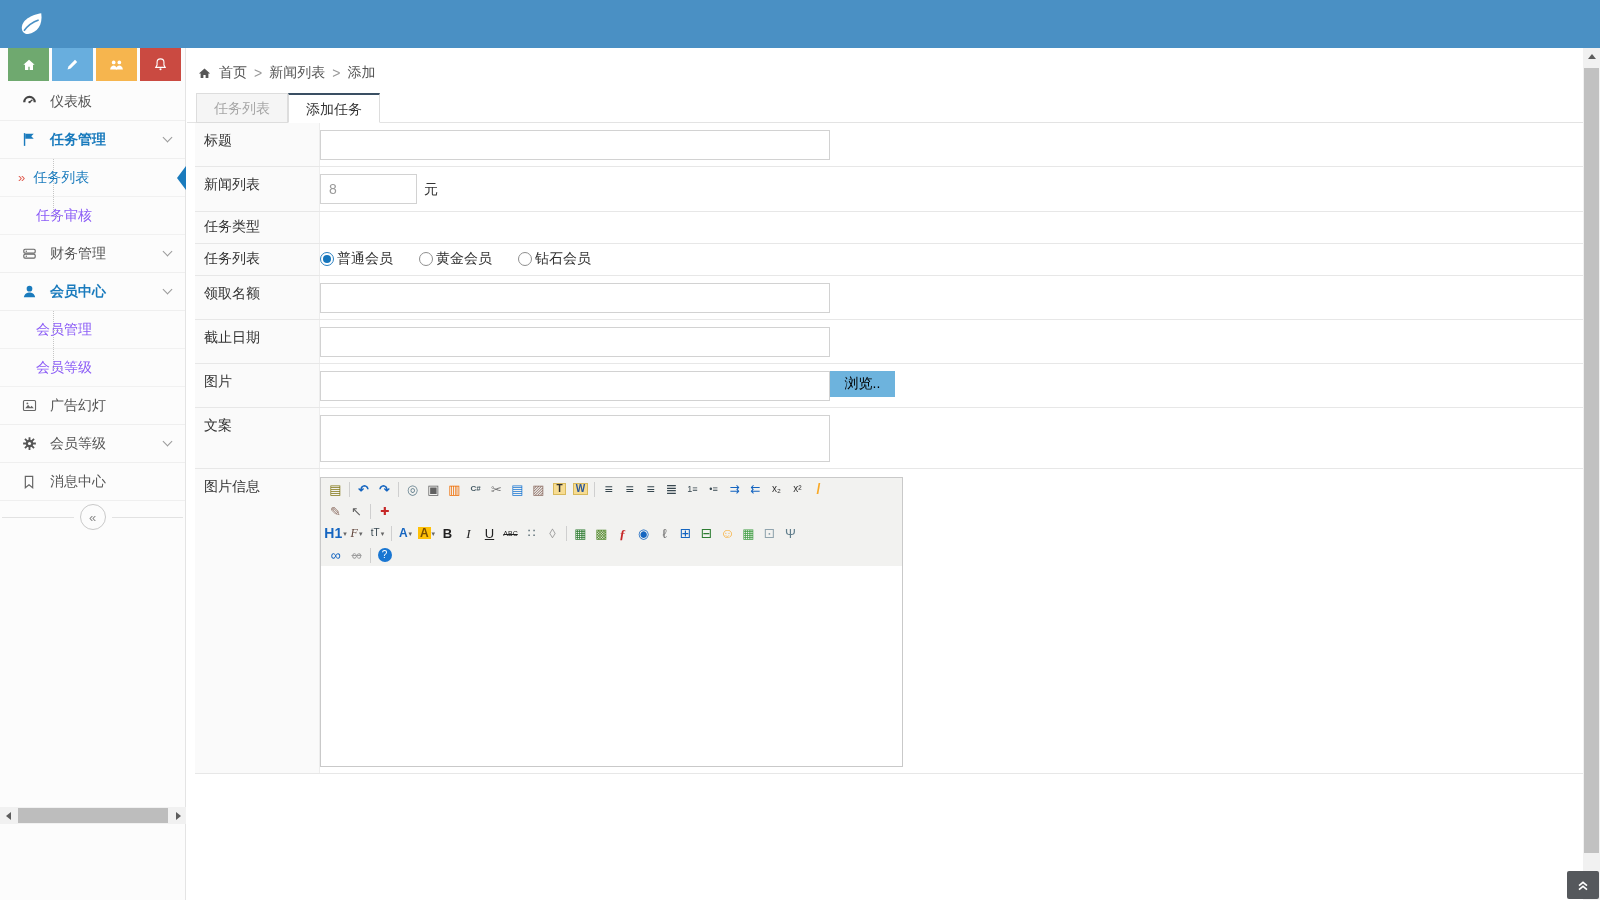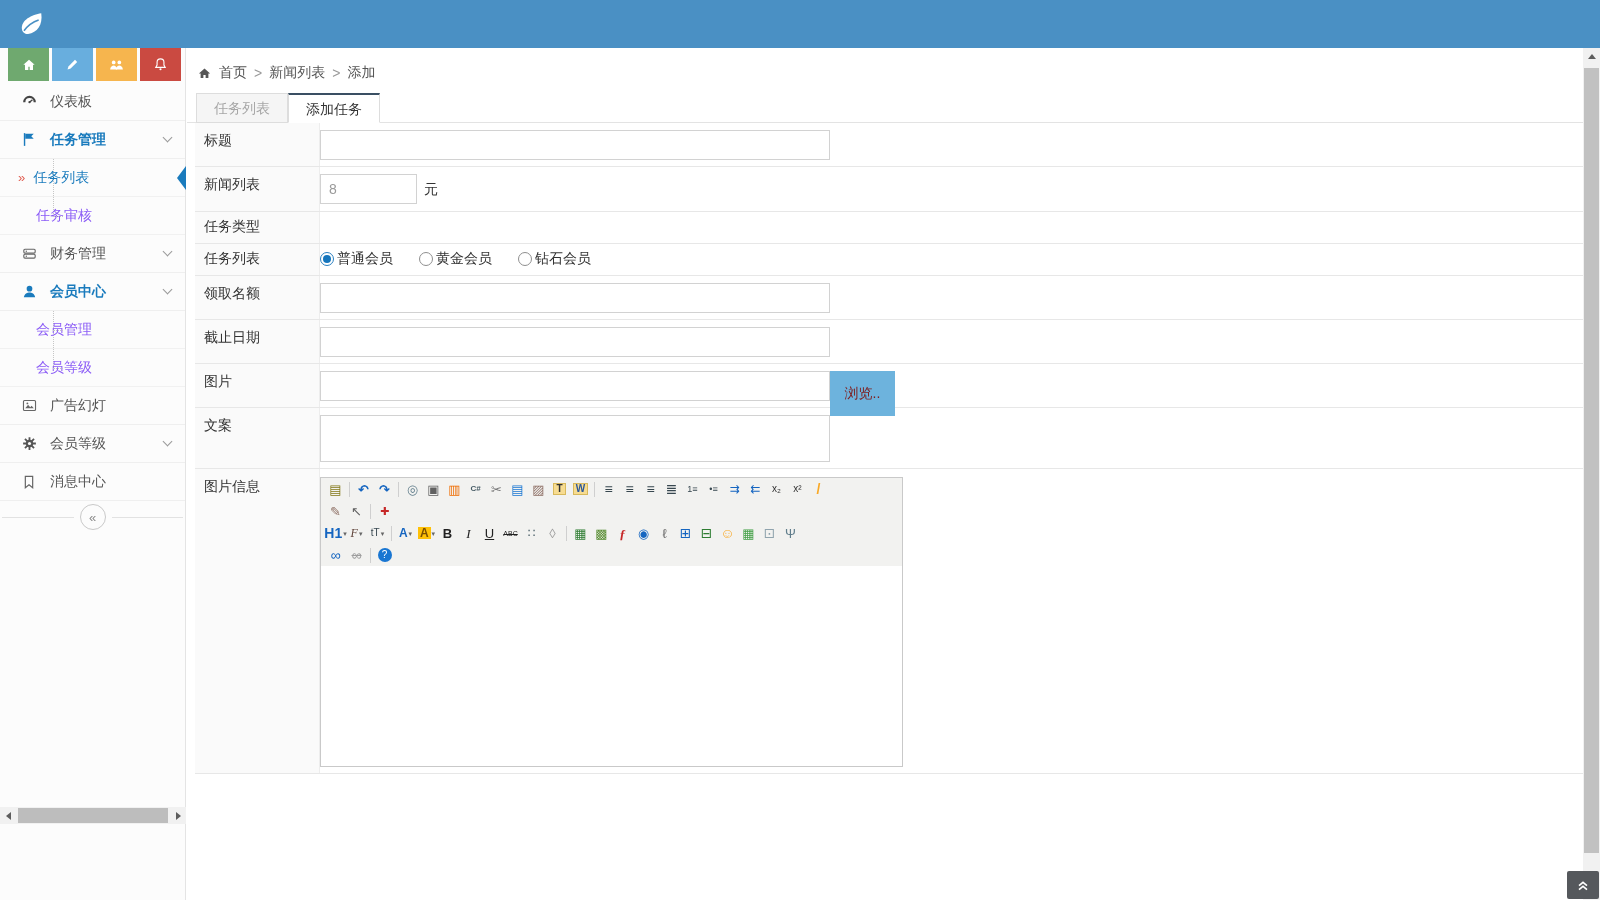--- a/index.html
+++ b/index.html
@@ -80,21 +80,21 @@
     padding:0 8px; font-size:14px; color:#555; }
   .inp.small { width:97px; }
   .inp::placeholder { color:#9a9a9a; }
   .suffix { font-size:14px; color:#333; margin-left:7px; line-height:30px; }
   .radio-group { display:flex; align-items:center; gap:26px; padding-top:6px; height:24px; }
   .radio-opt { display:flex; align-items:center; gap:3px; font-size:14px; color:#333; cursor:pointer; }
   .radio { width:14px; height:14px; border-radius:50%; border:1px solid #8f8f8f; background:#fff;
     display:flex; align-items:center; justify-content:center; }
   .radio.checked { border-color:#2a7fc0; }
   .radio.checked::after { content:""; width:8px; height:8px; border-radius:50%; background:#1576bd; }
-  .browse { height:45px; width:65px; background:var(--browse,#6db3dd); color:#7f1d1d;
+  .browse { height:26px; width:65px; background:var(--browse,#6db3dd); color:#000000;
     border:none; font-size:14px; cursor:pointer; font-family:inherit; }
   textarea.txt { width:510px; height:47px; border:1px solid #d2d2d2; resize:none;
     font-family:inherit; font-size:14px; padding:4px 8px; color:#555; }
 
   
   .editor { width:583px; height:290px; border:1px solid #c9c9c9; display:flex; flex-direction:column; margin-top:1px; background:#fff; }
   .tb-row { display:flex; align-items:center; padding:1px 4px; background:#f2f2f0; min-height:22px; }
   .tb-row:last-of-type { border-bottom:1px solid #dcdcdc; }
   .tb-btn { width:21px; height:20px; display:flex; align-items:center; justify-content:center;
     font-size:13px; cursor:pointer; border-radius:2px; flex:0 0 auto; line-height:1; }

